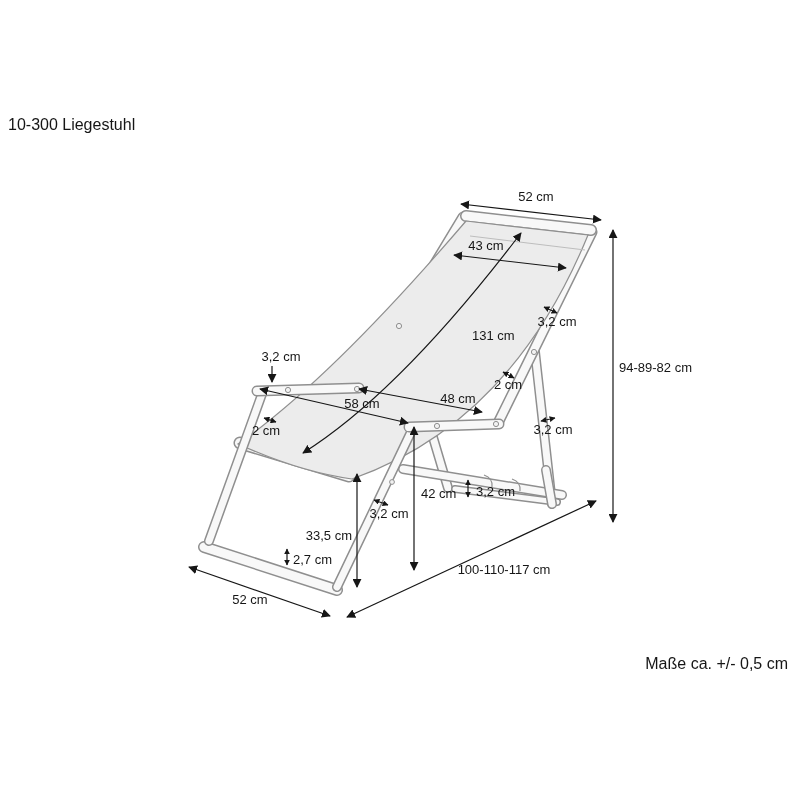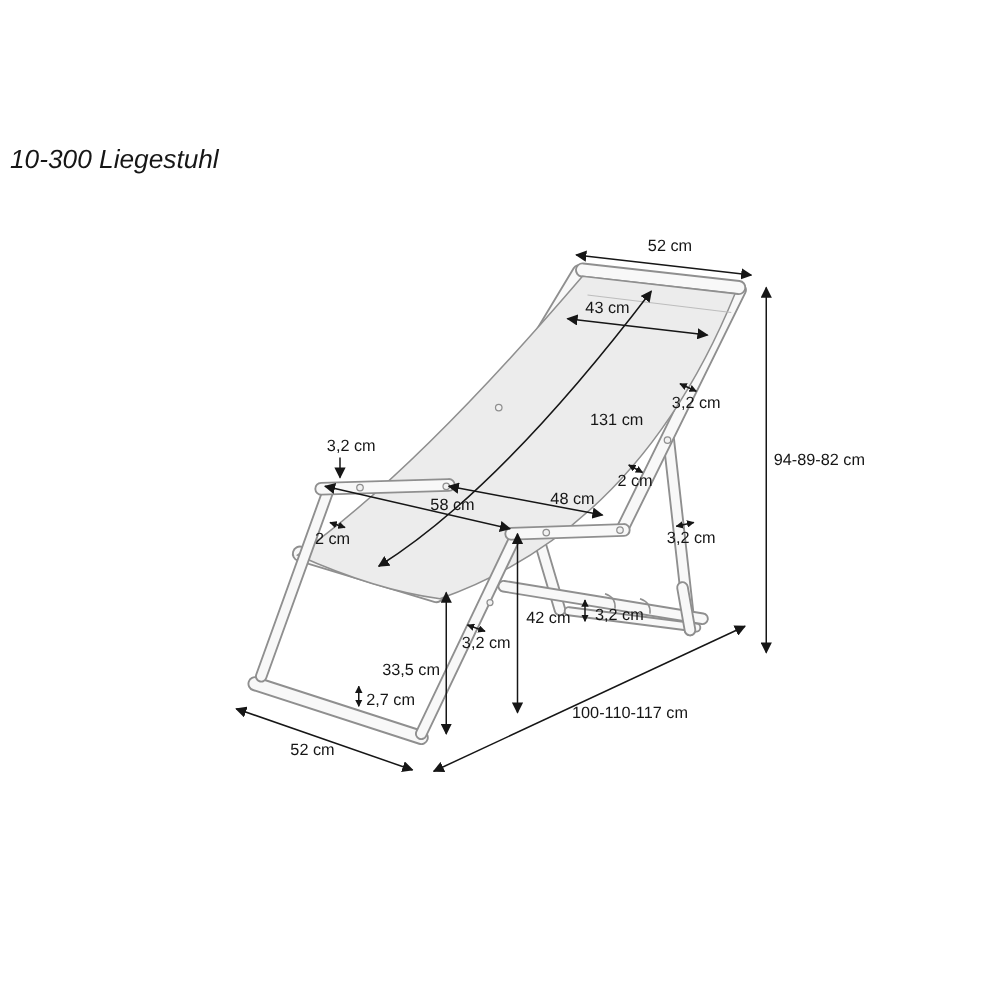--- a/index.html
+++ b/index.html
@@ -2,21 +2,21 @@
 <html><head>
 <meta charset="utf-8">
 <style>
   html,body { margin:0; padding:0; background:#ffffff; }
   .page {
     position:relative; width:800px; height:800px; background:#ffffff;
     font-family:"Liberation Sans", sans-serif; overflow:hidden;
   }
   .drawing { position:absolute; left:0; top:0; }
   .title {
-    position:absolute; left:8px; top:116px; font-size:21px; color:#161616;font-style:italic;
+    position:absolute; left:8px; top:116px; font-size:16px; color:#161616;
   }
   .note {
     position:absolute; right:12px; top:655px; font-size:16px; color:#161616;
   }
   .dlabel { font-family:"Liberation Sans", sans-serif; font-size:13px; fill:#161616; }
   .dim  { stroke:#161616; stroke-width:1.2; fill:none; }
   .bar-o { stroke:#8f8f8f; fill:none; stroke-linecap:round; }
   .bar-i { stroke:#f8f8f8; fill:none; stroke-linecap:round; }
   .bolt { fill:#f2f2f2; stroke:#8f8f8f; stroke-width:1; }
 </style>
@@ -141,13 +141,14 @@
       <text class="dlabel" x="293" y="564">2,7 cm</text>
 
       <line class="dim" x1="189" y1="567" x2="330" y2="616" marker-start="url(#ah)" marker-end="url(#ah)"></line>
       <text class="dlabel" x="250" y="604" text-anchor="middle">52 cm</text>
 
       <line class="dim" x1="347" y1="617" x2="596" y2="501" marker-start="url(#ah)" marker-end="url(#ah)"></line>
       <text class="dlabel" x="504" y="574" text-anchor="middle">100-110-117 cm</text>
     </g>
   </svg>
 
+  <div class="note">Maße ca. +/- 0,5 cm</div>
 </div>
 
 </body></html>

